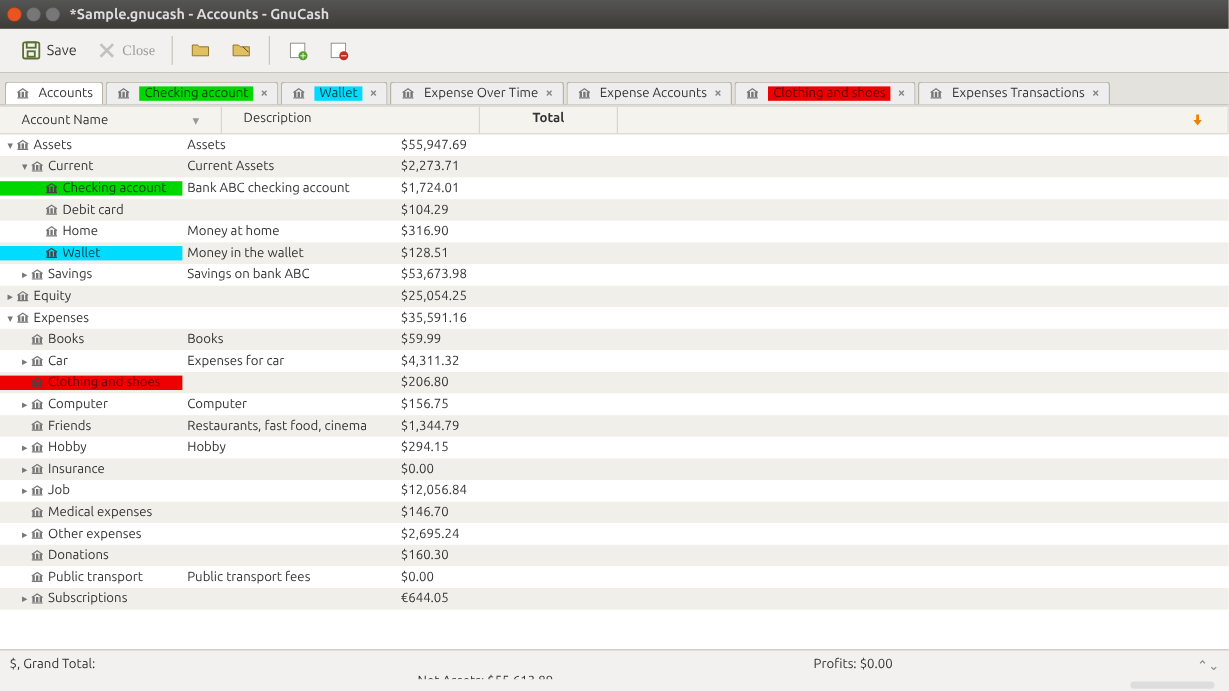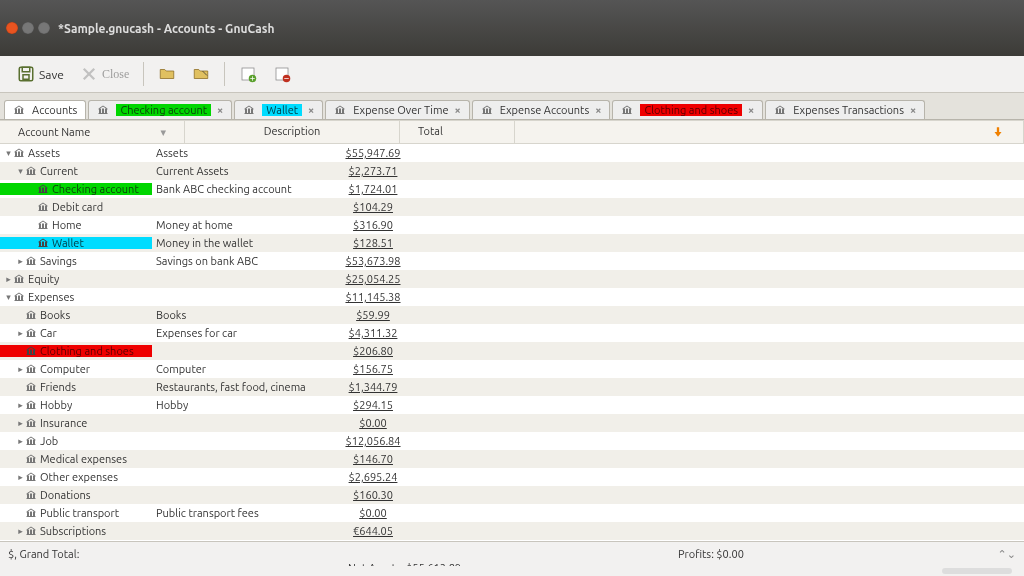--- a/index.html
+++ b/index.html
@@ -1,17 +1,17 @@
 <!DOCTYPE html>
 <html><head>
 <meta charset="utf-8">
 <style>
 html,body{margin:0;padding:0;font-family:"Ubuntu","DejaVu Sans",sans-serif;font-size:12px;color:#333;background:#f2f1f0;}
 .window{width:1024px;height:576px;display:flex;flex-direction:column;background:#f2f1f0;box-sizing:border-box;}
-.titlebar{height:24px;background:linear-gradient(#555,#3c3b37);display:flex;align-items:center;padding:16px 6px;color:#ddd;font-size:12px;}
+.titlebar{height:24px;background:linear-gradient(#555,#3c3b37);display:flex;align-items:center;padding:0 6px;color:#ddd;font-size:12px;}
 .tb-btn{width:12px;height:12px;border-radius:50%;margin-right:4px;box-shadow:0 0 1px rgba(0,0,0,.5) inset;}
 .tb-close{background:#e95420;}
 .tb-min,.tb-max{background:#777;}
 .titlebar .title{margin-left:4px;font-weight:bold;}
 .toolbar{height:36px;display:flex;align-items:center;padding:0 10px;border-bottom:1px solid #c8c5bd;gap:2px;}
 .tbtn{display:flex;align-items:center;padding:3px 6px;border:1px solid transparent;border-radius:3px;cursor:pointer;}
 .tbtn svg,.tbtn .ico{width:18px;height:18px;}
 .tbtn span.lbl{margin-left:4px;}
 .tsep{width:1px;height:24px;background:#c8c5bd;margin:0 5px;}
 .disabled{opacity:.45;font-family:Liberation Serif, serif;}
@@ -20,31 +20,31 @@
 .tab.active{background:#fff;}
 .tab .bank-icon{width:12px;height:12px;}
 .tab .closex{color:#888;font-weight:bold;padding-left:2px;}
 .tab .hl-green{background:#00d600;color:#0b3d0b;padding:0 4px;}
 .tab .hl-cyan{background:#00dcff;color:#003a44;padding:0 4px;}
 .tab .hl-red{background:#ef0000;color:#5a0000;padding:0 4px;}
 .gridwrap{flex:1;display:flex;flex-direction:column;background:#fff;border-top:1px solid #d7d5cd;overflow:hidden;}
 .gridhead{display:flex;border-bottom:1px solid #d7d5cd;background:#f5f3ee;font-size:11px;}
 .gridhead div{padding:4px 18px;border-right:1px solid #d7d5cd;gap:40px;}
 .col-name{width:148px;display:flex;align-items:center;justify-content:space-between;}
-.col-desc{width:178px;text-align:center;}
-.col-total{width:78px;text-align:left;}
+.col-desc{width:178px;}
+.col-total{width:78px;text-align:center;font-weight:bold;}
 .col-rest{flex:1;display:flex;justify-content:flex-end;align-items:center;}
 .col-rest svg{width:14px;height:14px;}
 .gridbody{flex:1;overflow:auto;}
 .row{display:flex;height:18px;align-items:center;font-size:11px;}
 .row:nth-child(even){background:#f1efe9;}
 .row:nth-child(odd){background:#fff;}
 .cell-name{width:148px;padding-left:4px;display:flex;align-items:center;white-space:nowrap;overflow:hidden;}
 .cell-desc{width:178px;padding-left:4px;white-space:nowrap;overflow:hidden;}
-.cell-total{width:78px;text-align:center;padding-right:6px;text-decoration:underline;}
+.cell-total{width:78px;text-align:left;padding-right:6px;}
 .twist{width:9px;text-align:center;color:#777;font-size:9px;}
 .indent{display:inline-block;}
 .bank-icon{display:inline-block;width:12px;height:12px;margin-right:3px;color:#777;}
 .hl-green-row .cell-name{background:#00d600;color:#0b3d0b;}
 .hl-cyan-row .cell-name{background:#00dcff;color:#003a44;}
 .hl-red-row .cell-name{background:#ef0000;color:#5a0000;}
 .statusbar{height:24px;border-top:1px solid #c8c5bd;display:flex;align-items:center;padding:0 8px;background:#f2f1f0;font-size:11px;}
 .statusbar .s1{width:340px;}
 .statusbar .s2{width:330px;margin-top:27px;}
 .statusbar .s3{flex:1;}
@@ -340,21 +340,21 @@
             <span class="bank-icon"><svg viewBox="0 0 24 24" fill="none" stroke="#777" stroke-width="2">
                 <path d="M3 10l9-6 9 6"></path>
                 <rect x="5" y="10" width="2" height="7"></rect>
                 <rect x="11" y="10" width="2" height="7"></rect>
                 <rect x="17" y="10" width="2" height="7"></rect>
                 <line x1="3" y1="19" x2="21" y2="19"></line>
               </svg></span>
             <span>Expenses</span>
           </div>
           <div class="cell-desc"></div>
-          <div class="cell-total">$11,145.38</div>
+          <div class="cell-total">$35,591.16</div>
         </div>
         <div class="row">
           <div class="cell-name">
             <span class="indent" style="width:12px"></span>
             <span class="twist"></span>
             <span class="bank-icon"><svg viewBox="0 0 24 24" fill="none" stroke="#777" stroke-width="2">
                 <path d="M3 10l9-6 9 6"></path>
                 <rect x="5" y="10" width="2" height="7"></rect>
                 <rect x="11" y="10" width="2" height="7"></rect>
                 <rect x="17" y="10" width="2" height="7"></rect>

